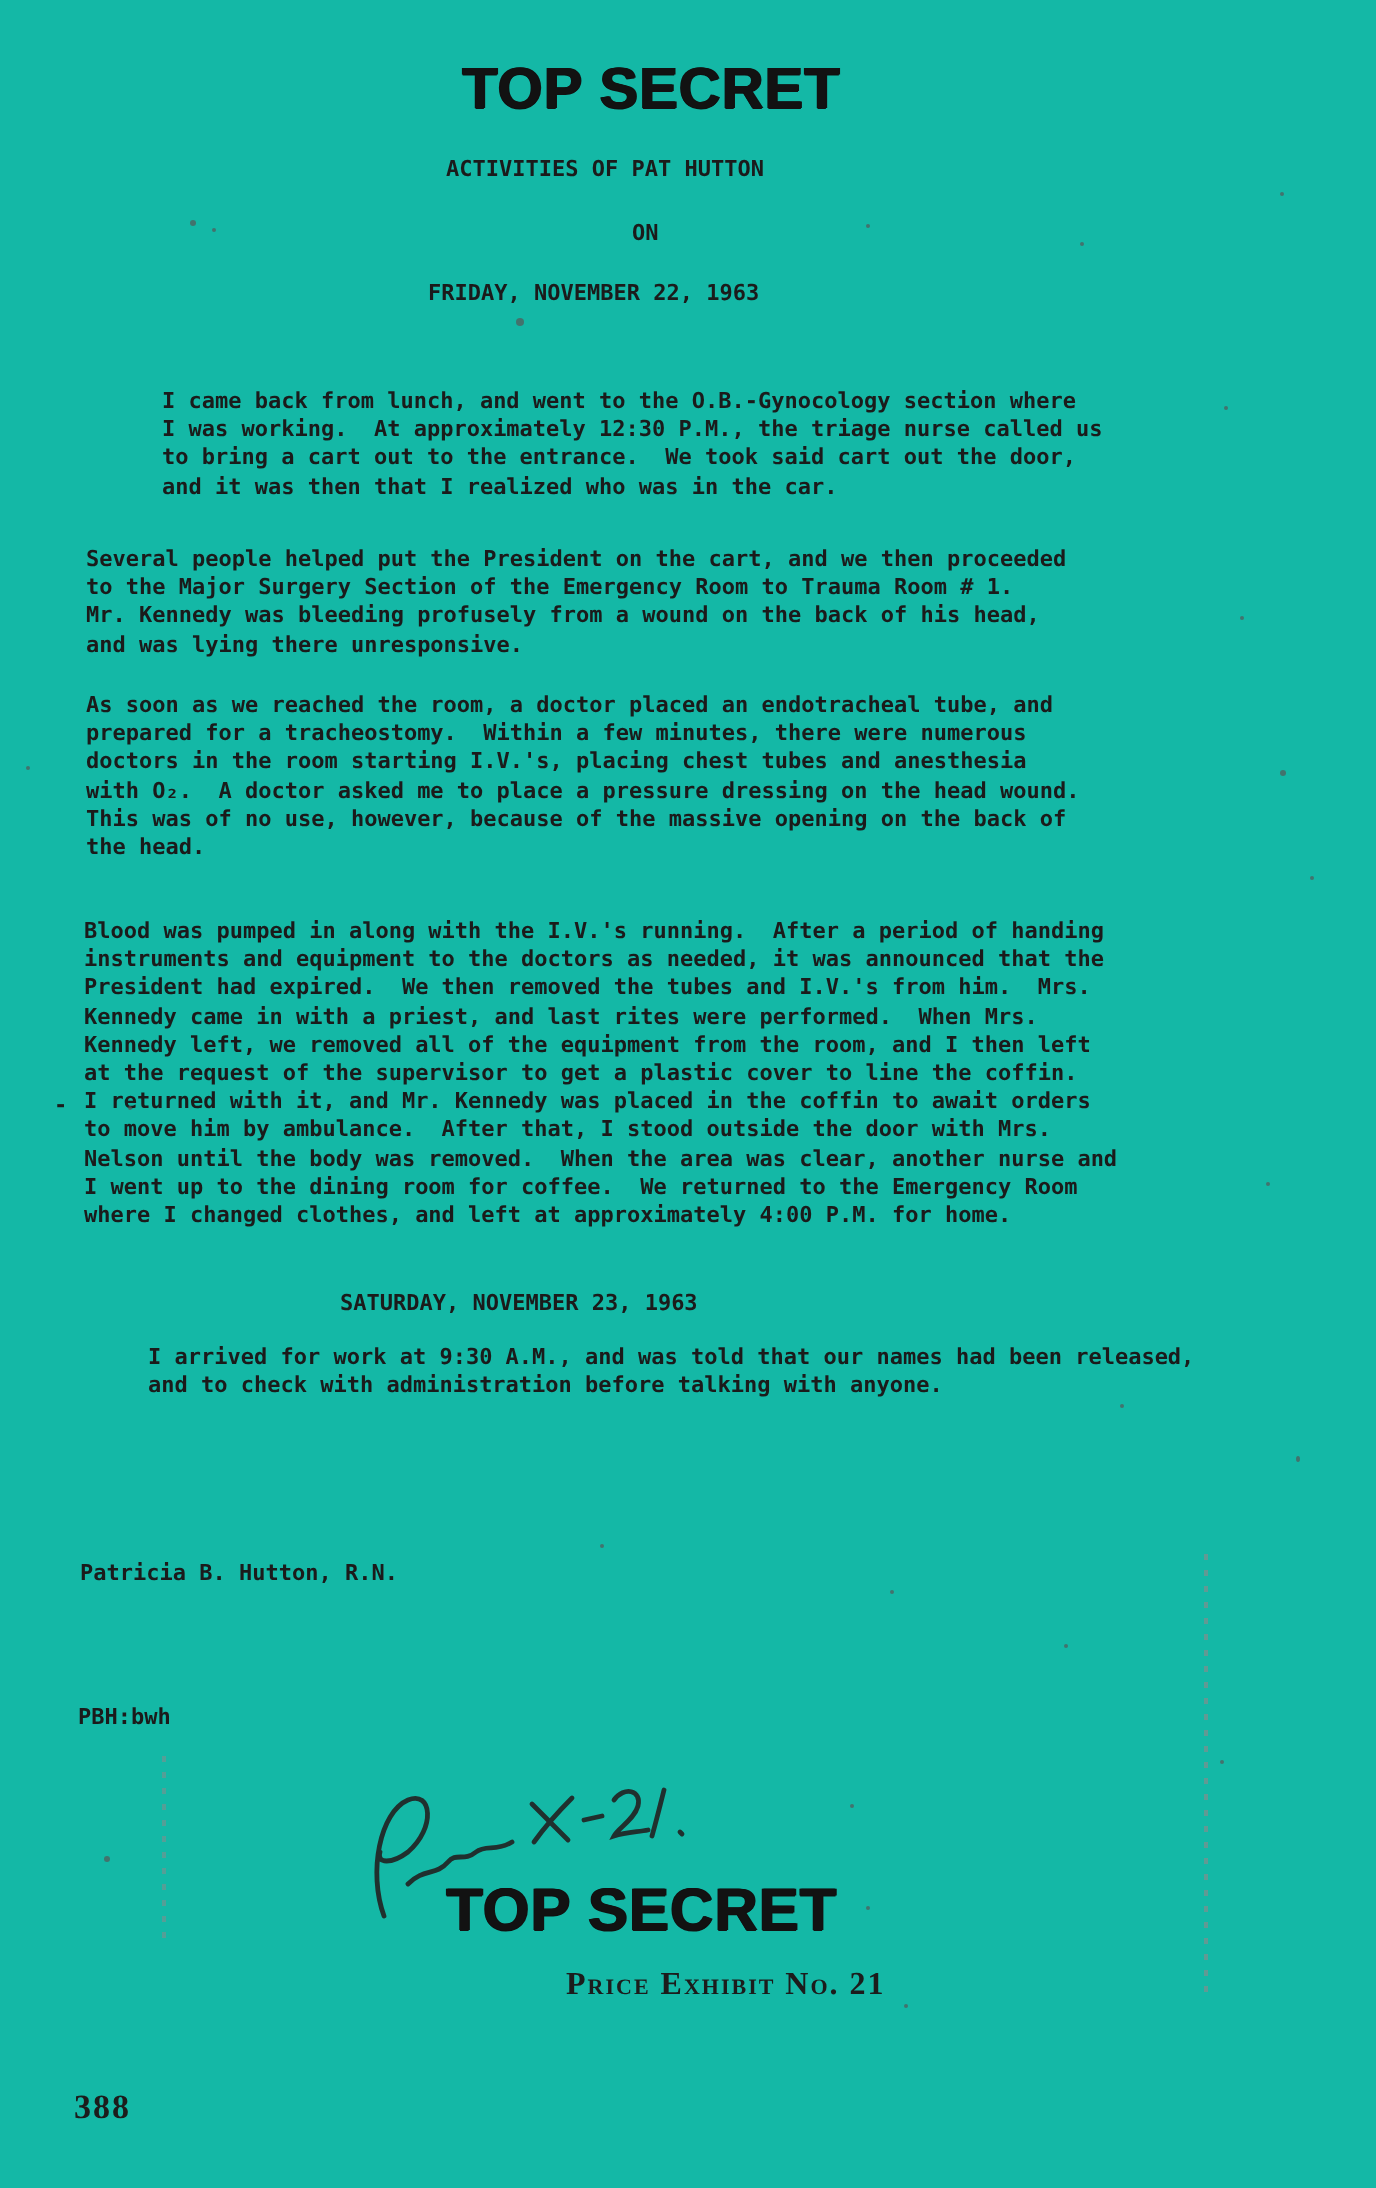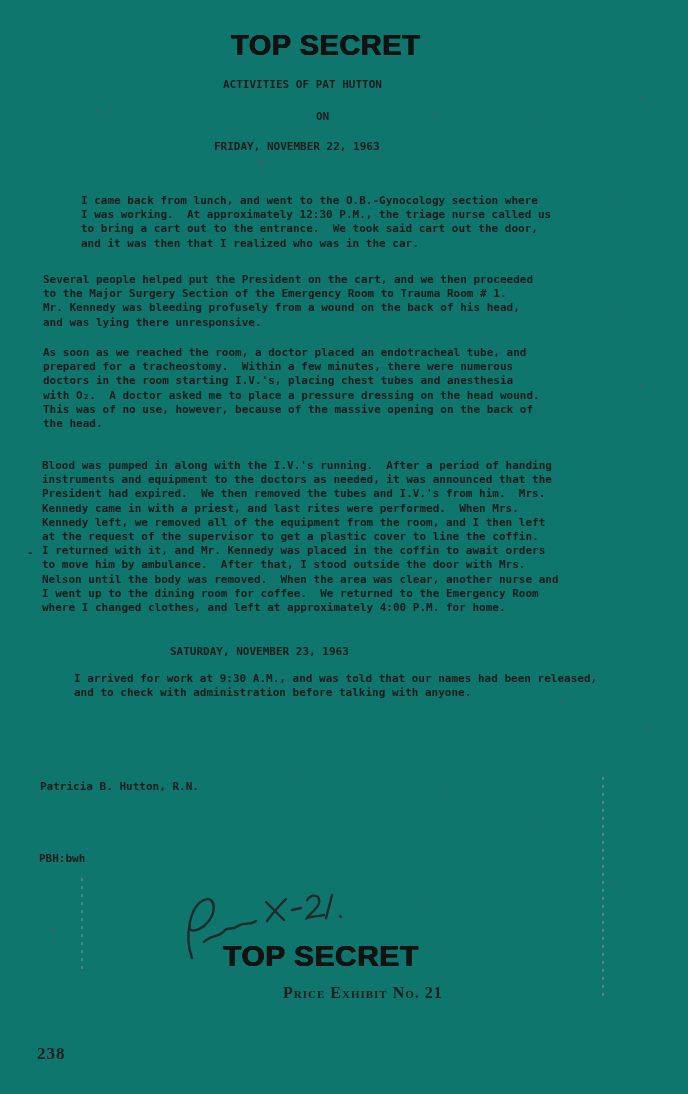--- a/index.html
+++ b/index.html
@@ -1,17 +1,17 @@
 <!DOCTYPE html>
 <html><head>
 <meta charset="utf-8">
 <style>
   html,body{margin:0;padding:0;}
   body{width:688px;height:1094px;background:#ffffff;position:relative;overflow:hidden;}
-  .page{position:absolute;inset:0;background:#0f766e;}
+  .page{position:absolute;inset:0;background:#14b8a6;}
 
   .typed{
     font-family:"DejaVu Sans Mono","Liberation Mono",monospace;
     font-weight:bold;
     font-size:11px;
     line-height:14.2px;
     color:#1b1b1b;
     white-space:pre;
     position:absolute;
     letter-spacing:0;
@@ -118,21 +118,21 @@
       <path d="M 139 16 C 144 9, 153 11, 151 19 C 149 26, 141 30, 139 34 C 145 32, 151 32, 156 31"></path>
       <path d="M 164 11 C 162 19, 160 27, 158 34"></path>
       <path d="M 172 32 L 173 33"></path>
     </g>
   </svg>
 
   <div class="stamp stamp-bottom">TOP SECRET</div>
 
   <div class="exhibit">Price Exhibit No. 21</div>
 
-  <div class="pagenum">238</div>
+  <div class="pagenum">388</div>
 
   <div class="dotline dotline-right"></div>
   <div class="dotline dotline-left"></div>
 
   <i class="speck" style="left:95px;top:110px;width:3px;height:3px;"></i>
   <i class="speck" style="left:106px;top:114px;width:2px;height:2px;"></i>
   <i class="speck" style="left:433px;top:112px;width:2px;height:2px;"></i>
   <i class="speck" style="left:540px;top:121px;width:2px;height:2px;"></i>
   <i class="speck" style="left:640px;top:96px;width:2px;height:2px;"></i>
   <i class="speck" style="left:258px;top:159px;width:4px;height:4px;"></i>

